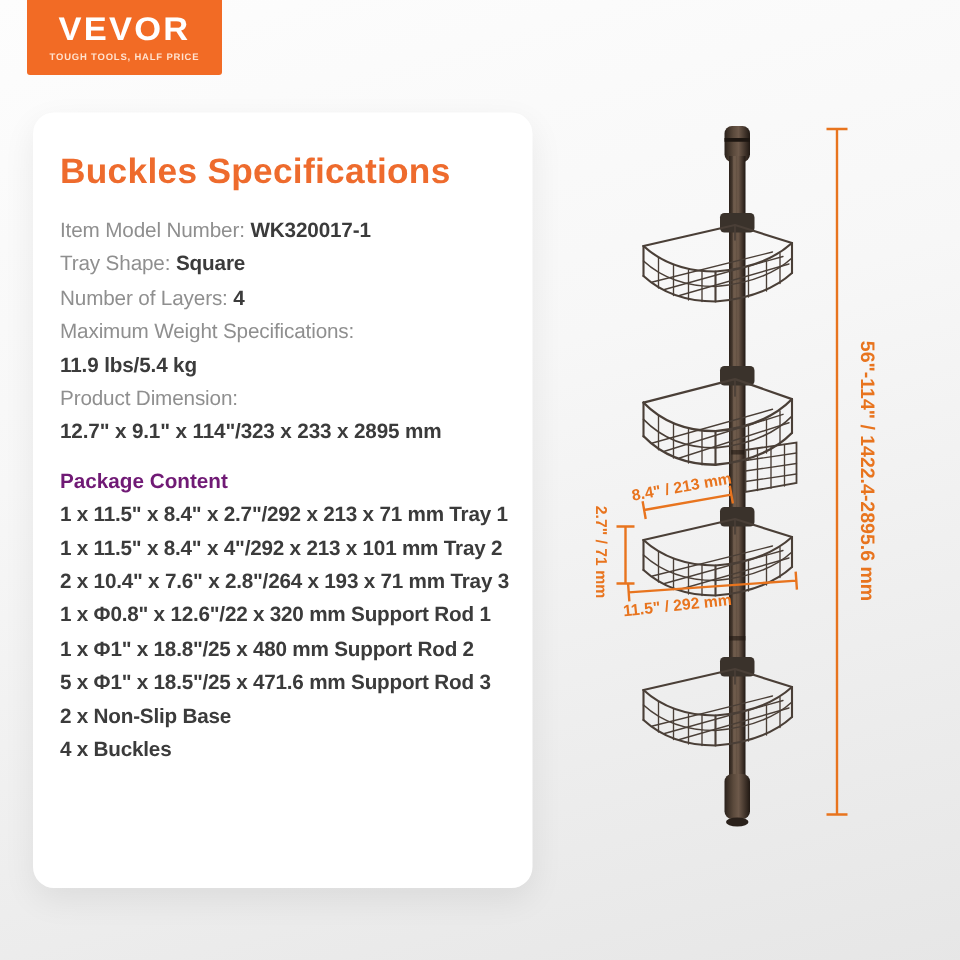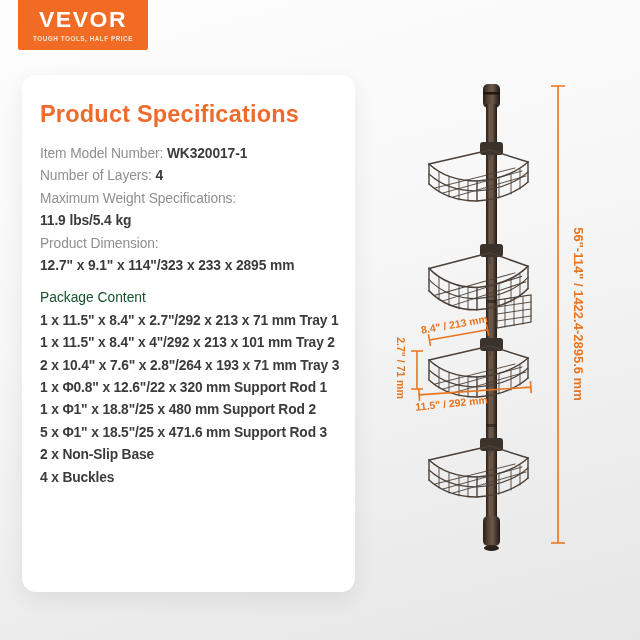--- a/index.html
+++ b/index.html
@@ -13,42 +13,43 @@
   .logo-text{color:#fff;font-weight:bold;font-size:23px;letter-spacing:1.5px;line-height:1;transform:scaleY(.95);}
   .logo-tagline{color:#ffe2cf;font-size:6.3px;font-weight:bold;letter-spacing:.55px;margin-top:4px;white-space:nowrap;}
 
   
   .card{position:absolute;left:22px;top:75px;width:333px;height:517px;background:#fff;
         border-radius:14px;box-shadow:0 8px 22px rgba(0,0,0,.07);box-sizing:border-box;
         padding:26px 8px 0 18px;}
   .card h1{margin:0 0 15px 0;font-size:23.5px;font-weight:bold;color:#EE6B2D;letter-spacing:.2px;}
   .spec-line{font-size:13.8px;line-height:22.4px;color:#8F8F8F;white-space:nowrap;letter-spacing:-.1px;}
   .spec-line .val{color:#3B3B3B;font-weight:bold;text-align:right;}
-  .pkg-title{font-size:13.8px;line-height:22.4px;font-weight:normal;color:#14532d;margin-top:10px;}
+  .pkg-title{font-size:13.8px;line-height:22.4px;font-weight:bold;color:#701a75;margin-top:10px;}
   ul.pkg{list-style:none;margin:0;padding:0;}
   ul.pkg li{font-size:13.8px;line-height:22.4px;font-weight:bold;color:#3B3B3B;white-space:nowrap;letter-spacing:-.15px;}
 
   
   svg.diagram{position:absolute;left:0;top:0;pointer-events:none;}
   .dimtext{fill:#E8741E;font-weight:bold;font-family:"Liberation Sans",sans-serif;}
 </style>
 </head>
 <body>
 
 <div class="stage">
 
   <div class="logo">
     <div class="logo-text">VEVOR</div>
     <div class="logo-tagline">TOUGH TOOLS, HALF PRICE</div>
   </div>
 
   <div class="card">
-    <h1>Product Specifications</h1>
+    <h1>Buckles Specifications</h1>
 
     <div class="spec-line"><span class="lbl">Item Model Number: </span><span class="val">WK320017-1</span></div>
+    <div class="spec-line"><span class="lbl">Tray Shape: </span><span class="val">Square</span></div>
     <div class="spec-line"><span class="lbl">Number of Layers: </span><span class="val">4</span></div>
 
     <div class="spec-line">Maximum Weight Specifications:</div>
     <div class="spec-line val"><span class="val">11.9 lbs/5.4 kg</span></div>
     <div class="spec-line">Product Dimension:</div>
     <div class="spec-line"><span class="val">12.7" x 9.1" x 114"/323 x 233 x 2895 mm</span></div>
 
     <div class="pkg-title">Package Content</div>
     <ul class="pkg">
       <li>1 x 11.5" x 8.4" x 2.7"/292 x 213 x 71 mm Tray 1</li>

